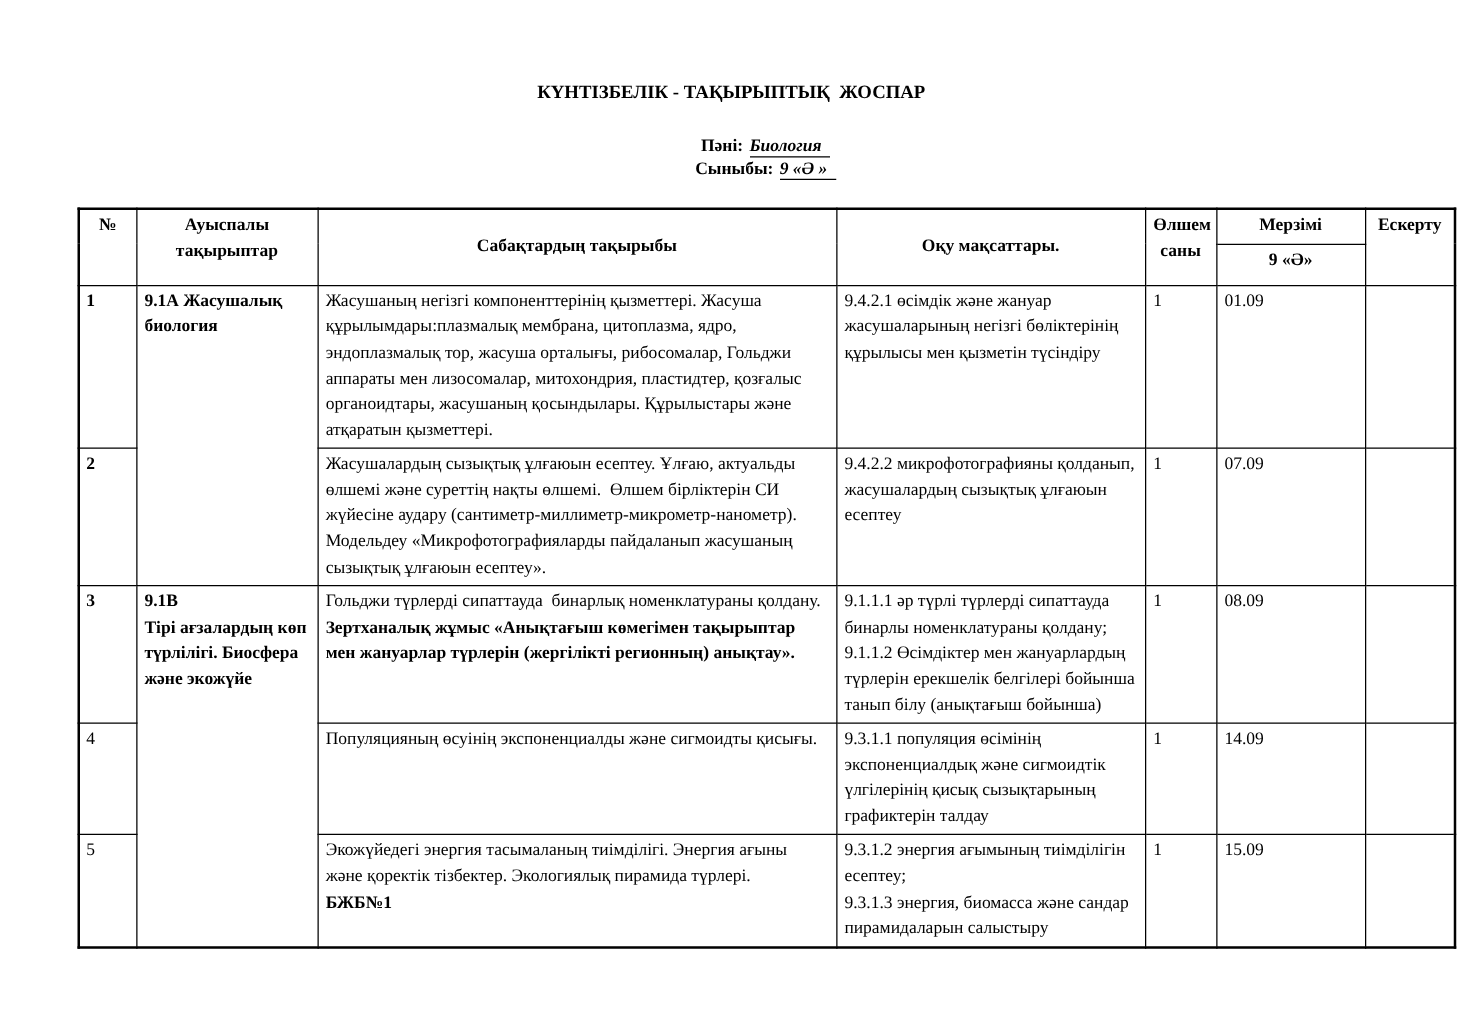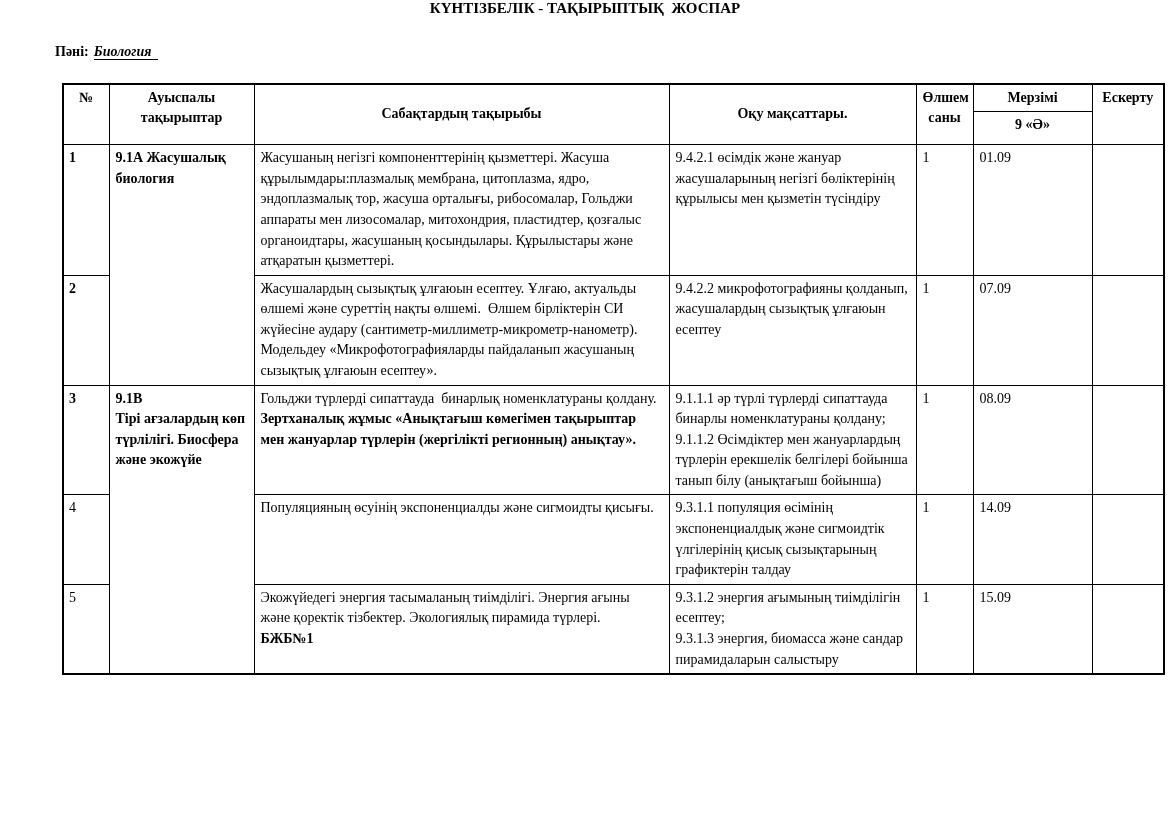--- a/index.html
+++ b/index.html
@@ -10,35 +10,36 @@
     height: 827px;
     overflow: hidden;
     font-family: "Liberation Serif", serif;
     color: #000;
   }
   .page {
     position: relative;
     width: 1170px;
     height: 827px;
     box-sizing: border-box;
+    padding-top: 66px;
   }
   .doc-title {
     text-align: center;
     font-size: 15px;
     font-weight: bold;
     white-space: pre-wrap;
     margin: 0 0 26px 0;
   }
   .meta-block {
     margin-left: 55px;
     font-size: 14px;
     font-weight: bold;
     line-height: 1.26;
   }
-  .meta-line { margin: 0; }
+  .meta-line { margin: 0; text-align: center; }
   .meta-value {
     font-style: italic;
     margin-left: 5px;
     border-bottom: 1.5px solid #000;
     padding-right: 7px;
     white-space: pre-wrap;
   }
   table.plan {
     border-collapse: collapse;
     table-layout: fixed;
@@ -76,20 +77,21 @@
 </style>
 </head>
 <body>
 
 <div class="page">
 
   <h1 class="doc-title">КҮНТІЗБЕЛІК - ТАҚЫРЫПТЫҚ  ЖОСПАР</h1>
 
   <div class="meta-block">
     <p class="meta-line"><span class="meta-label">Пәні:</span><span class="meta-value">Биология</span></p>
+    <p class="meta-line"><span class="meta-label">Сыныбы:</span><span class="meta-value">9 «Ә »</span></p>
   </div>
 
   <table class="plan">
     <colgroup>
       <col class="c-num">
         <col class="c-topic">
         <col class="c-lesson">
         <col class="c-obj">
         <col class="c-hours">
         <col class="c-term">

